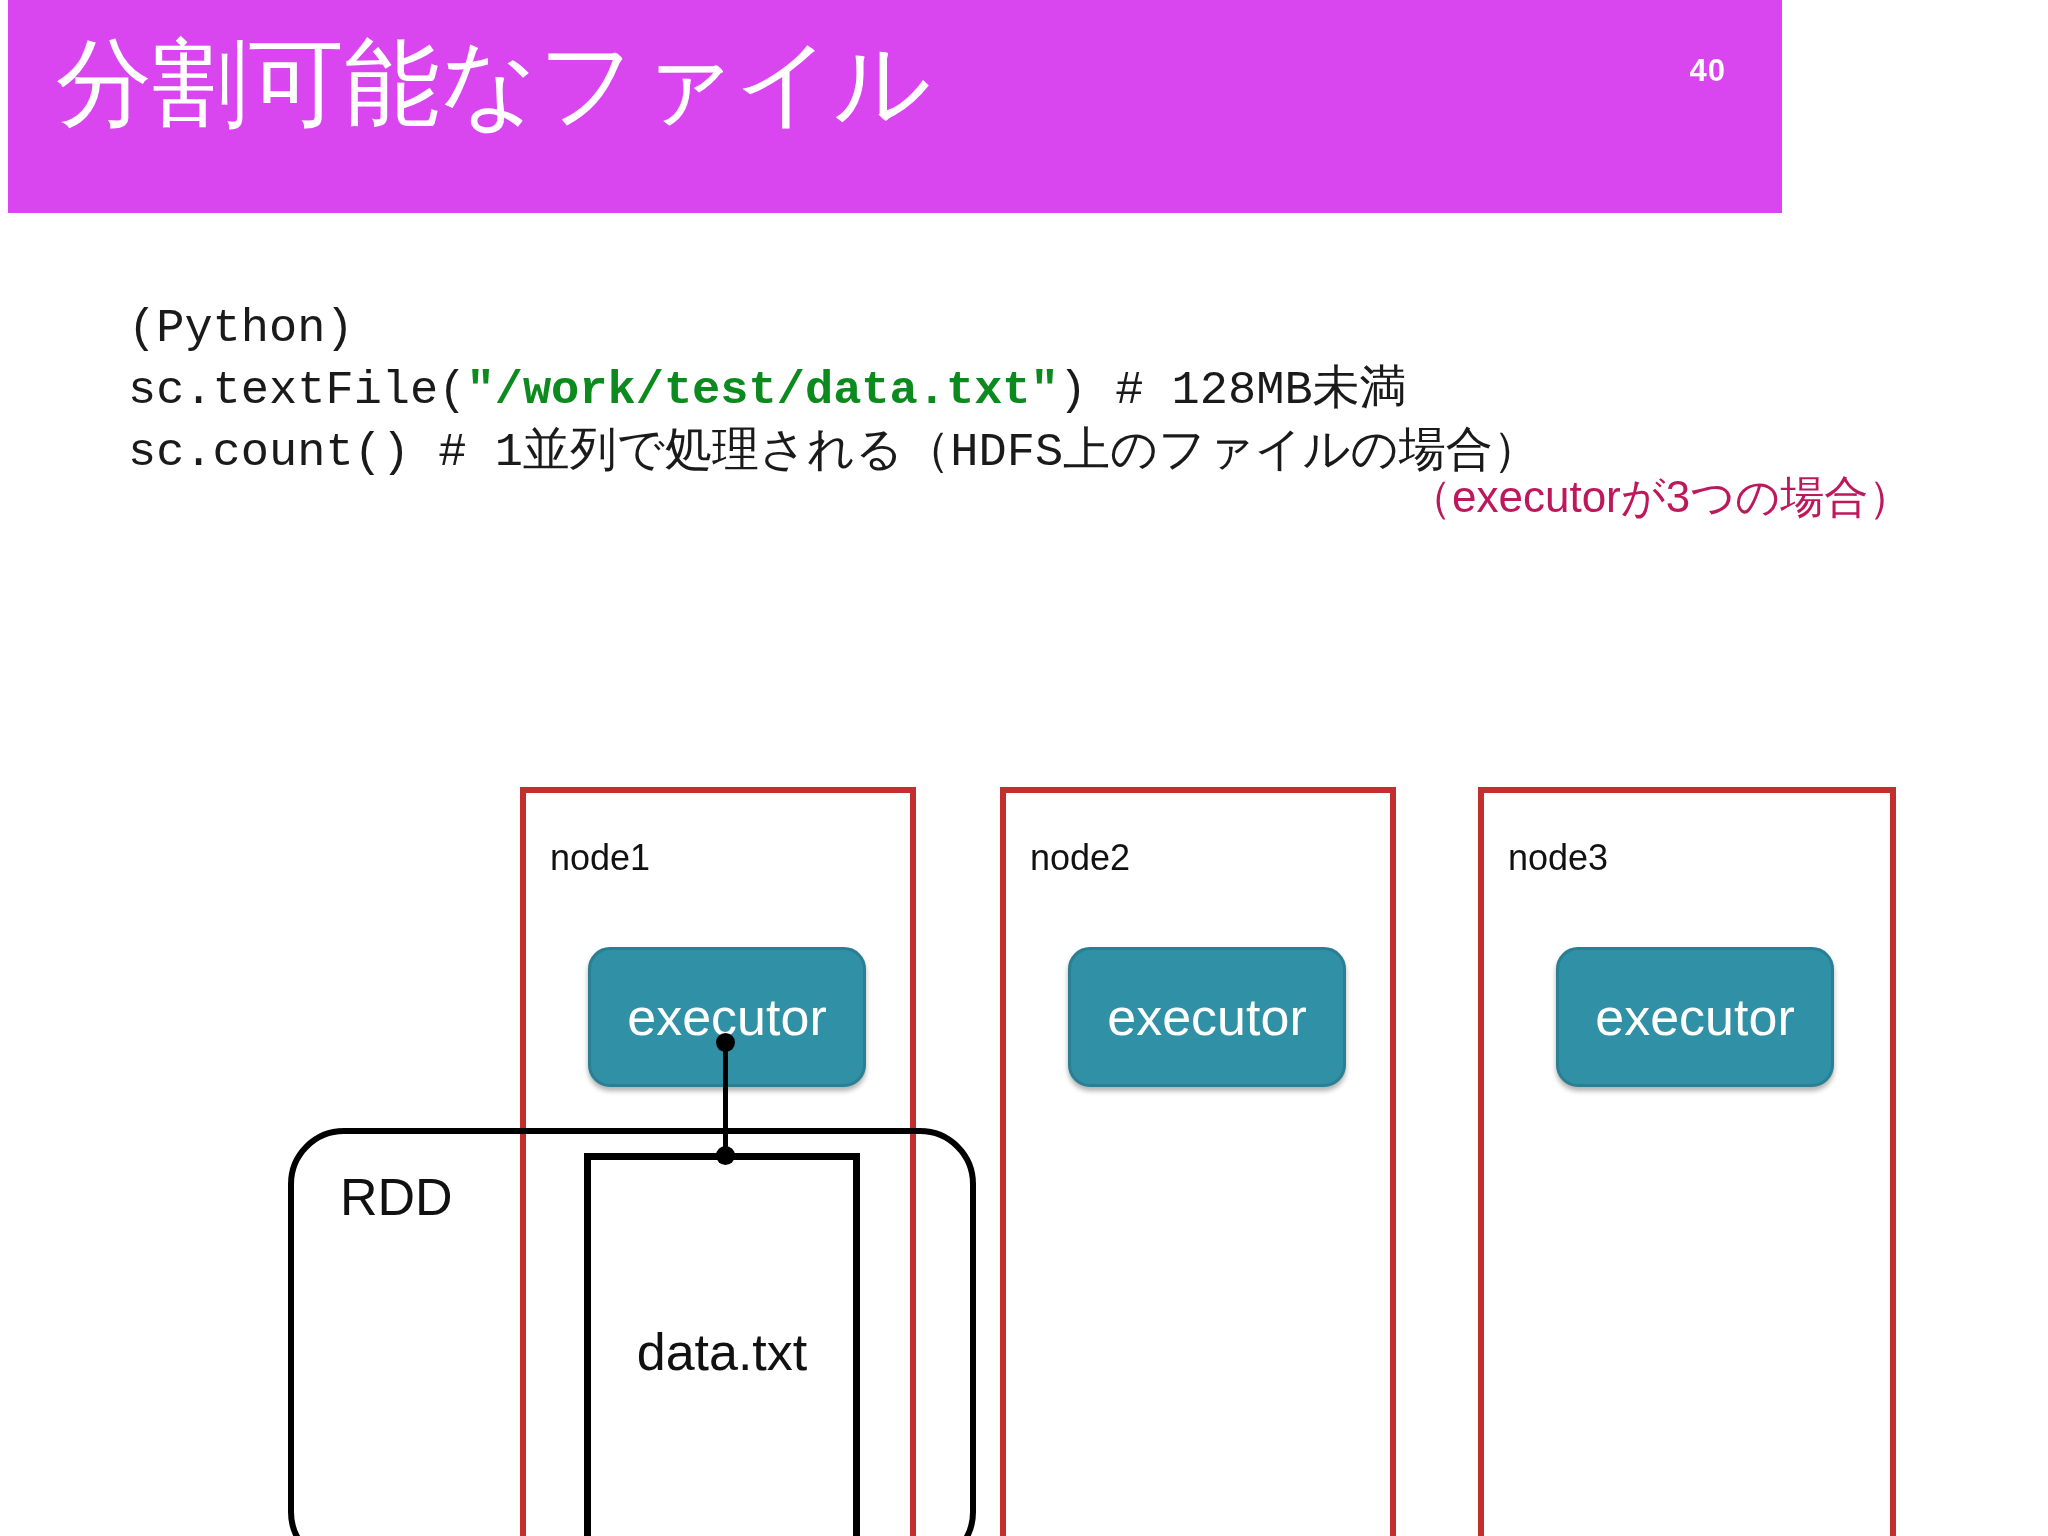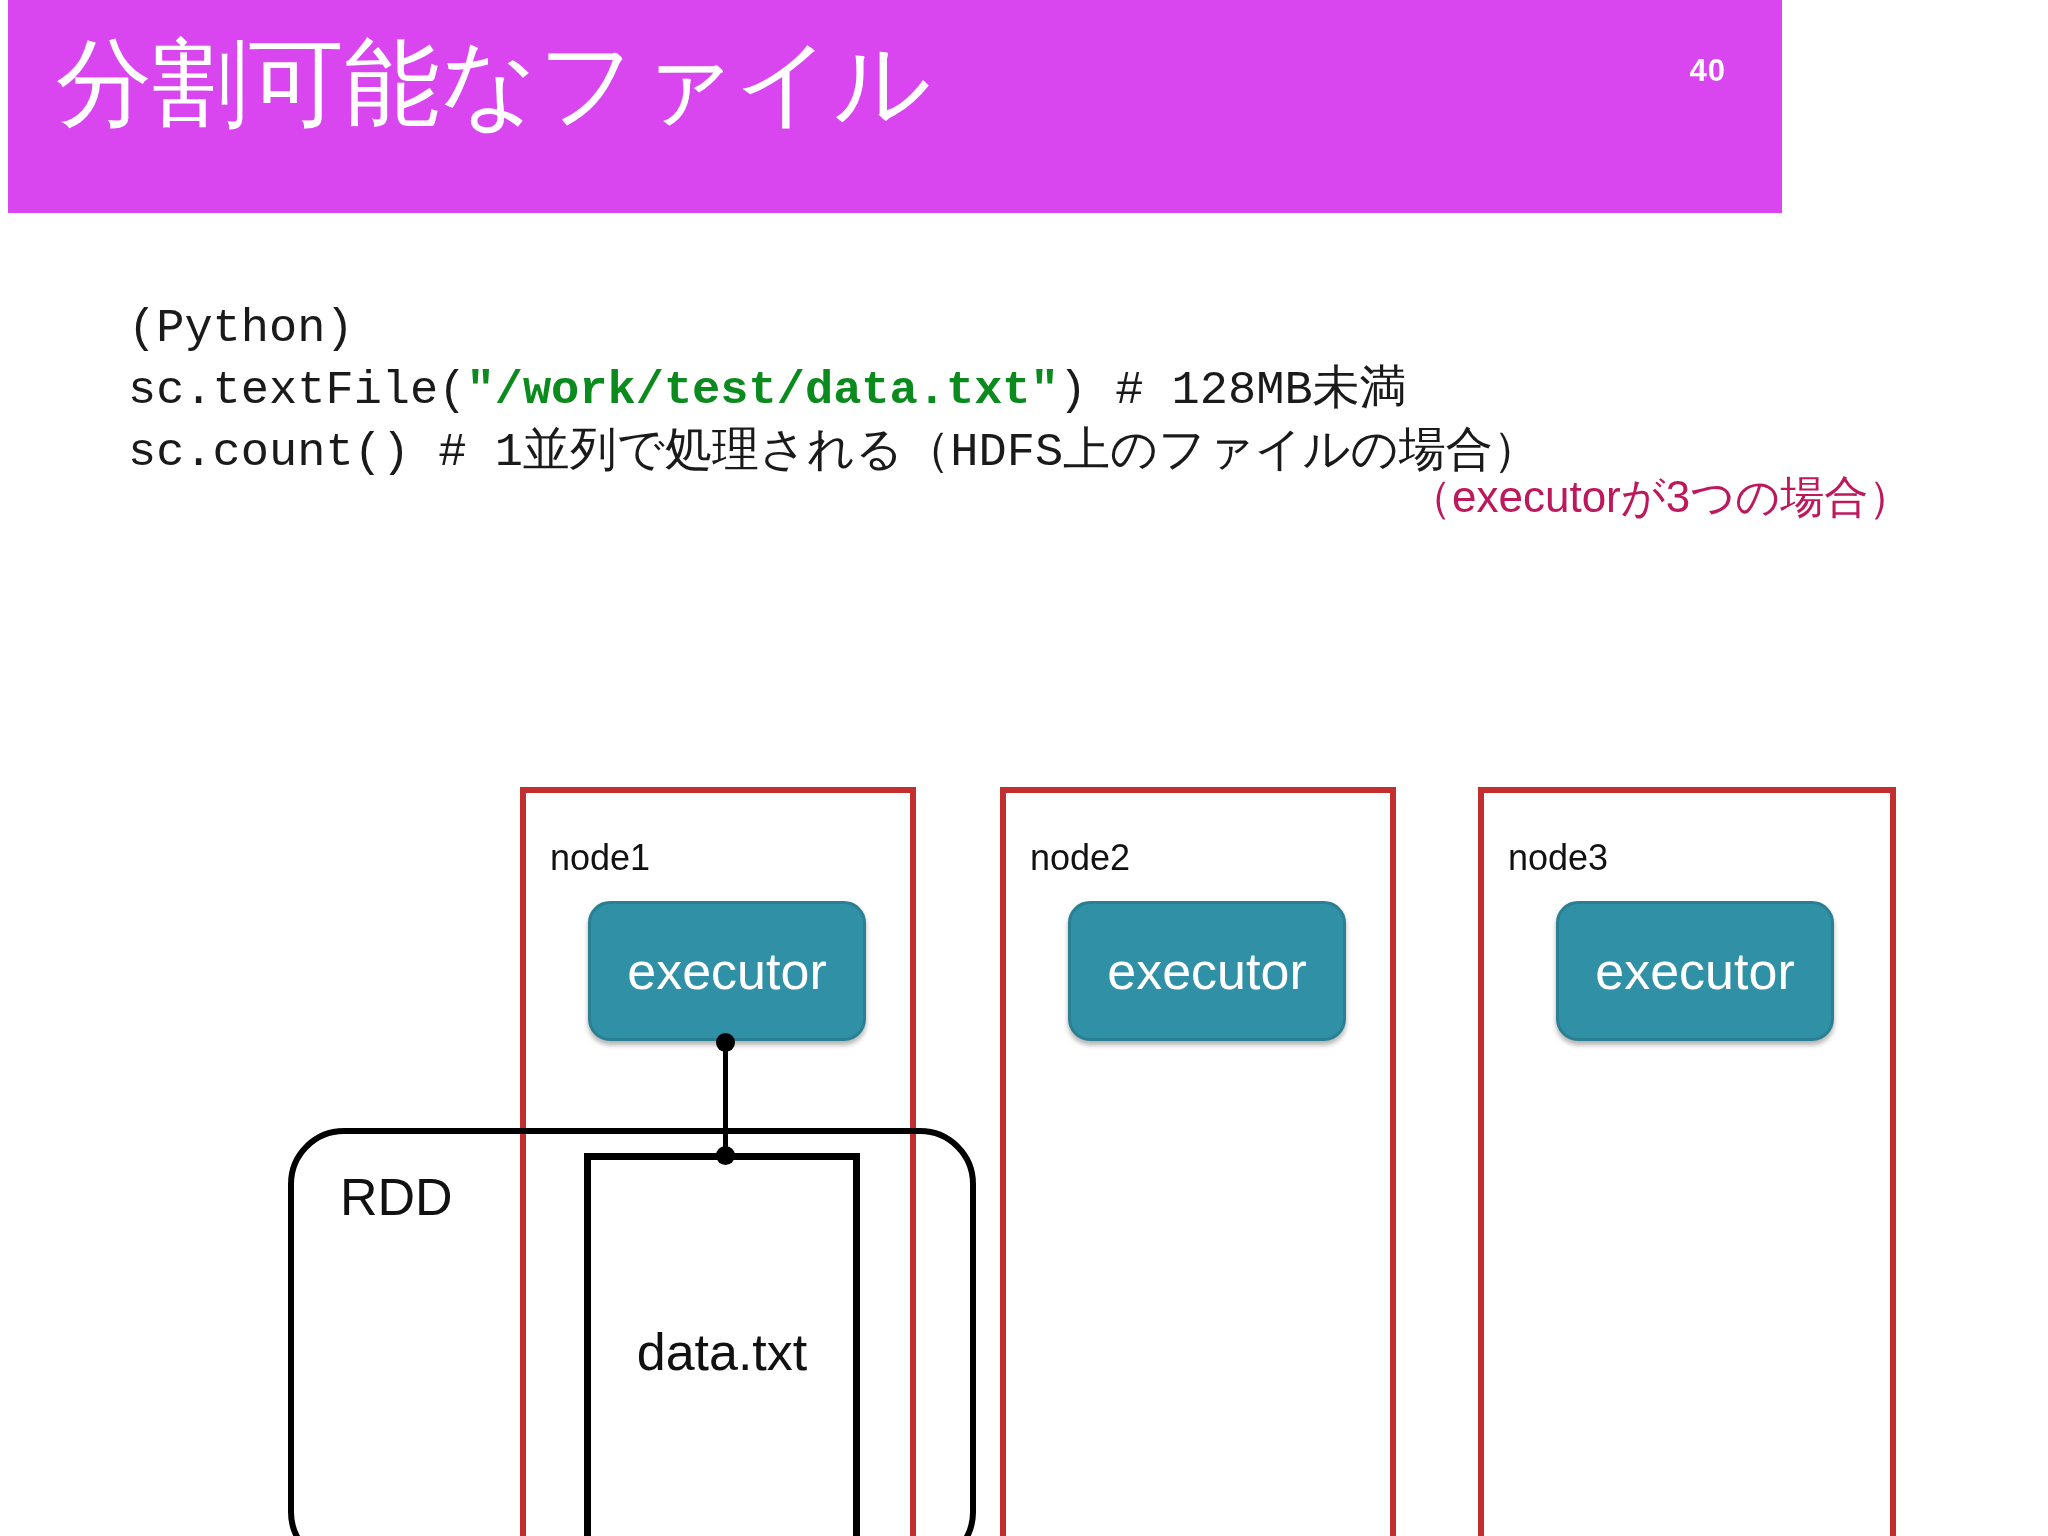--- a/index.html
+++ b/index.html
@@ -112,20 +112,21 @@
     width: 278px;
     height: 140px;
     border-radius: 22px;
     background: #2f90a6;
     border: 3px solid #2a7f93;
     box-shadow: 0 4px 5px rgba(0,0,0,0.30);
     display: flex;
     align-items: center;
     justify-content: center;
     box-sizing: border-box;
+    margin-top: 46px;
   }
   .executor-chip .chip-label {
     color: #ffffff;
     font-size: 52px;
     line-height: 56px;
     white-space: nowrap;
   }
   #executor-1 { left: 588px;  top: 688px; }
   #executor-2 { left: 1068px; top: 688px; }
   #executor-3 { left: 1556px; top: 688px; }

